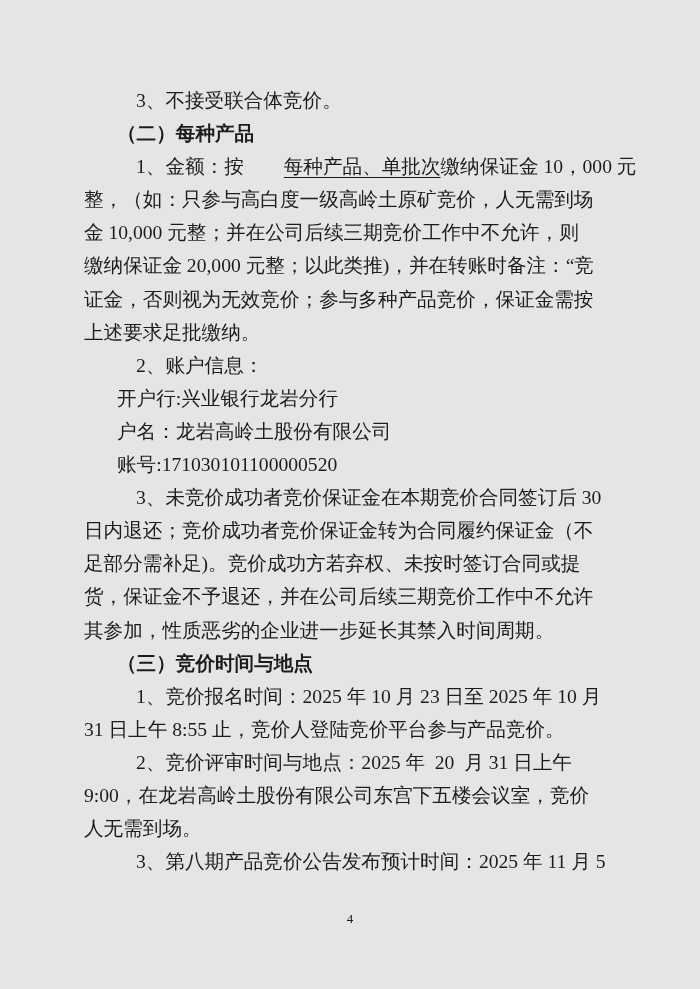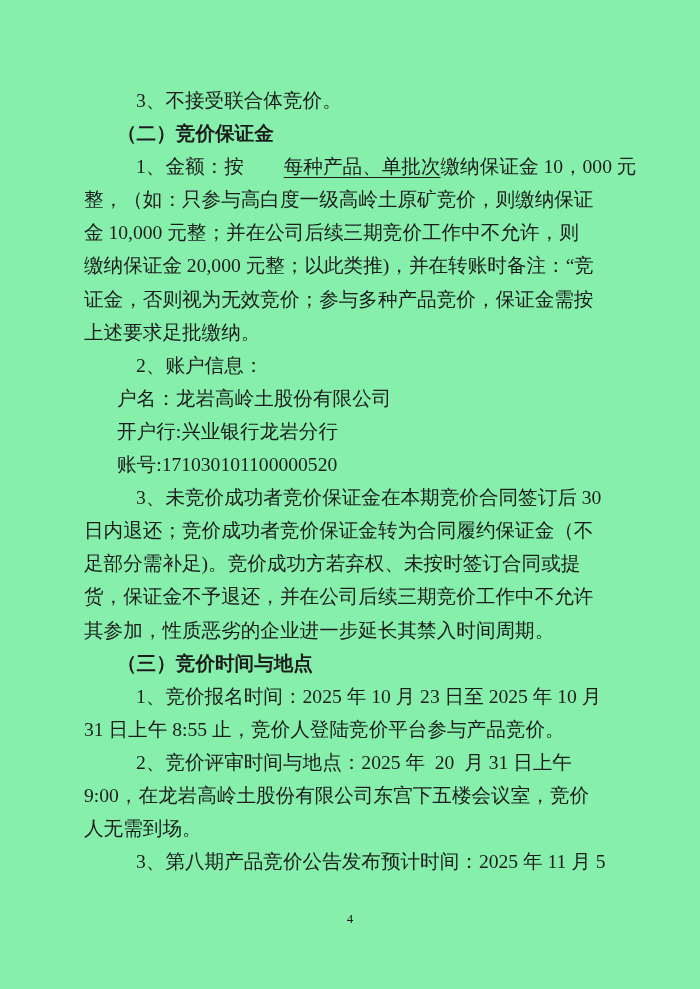--- a/index.html
+++ b/index.html
@@ -41,33 +41,33 @@
     left:0;
     width:700px;
     text-align:center;
     font-size:13px;
     color:#1c1c1c;
   }
 </style>
 </head>
 <body>
 
-<div class="page" style="background: #86efac; color: rgb(28, 28, 28);">
+<div class="page" style="background: #e5e5e5; color: rgb(28, 28, 28);">
   <div class="content" id="doc-lines">
       <div class="line indent-num"><span>3、不接受联合体竞价。</span></div>
-      <div class="line indent-two bold"><span>（二）竞价保证金</span></div>
+      <div class="line indent-two bold"><span>（二）每种产品</span></div>
       <div class="line indent-num"><span>1、金额：按</span><span class="run-u">每种产品、单批次</span><span>缴纳保证金 10，000 元</span></div>
-      <div class="line"><span>整，（如：只参与高白度一级高岭土原矿竞价，则缴纳保证</span></div>
+      <div class="line"><span>整，（如：只参与高白度一级高岭土原矿竞价，人无需到场</span></div>
       <div class="line"><span>金 10,000 元整；并在公司后续三期竞价工作中不允许，则</span></div>
       <div class="line"><span>缴纳保证金 20,000 元整；以此类推)，并在转账时备注：“竞</span></div>
       <div class="line"><span>证金，否则视为无效竞价；参与多种产品竞价，保证金需按</span></div>
       <div class="line"><span>上述要求足批缴纳。</span></div>
       <div class="line indent-num"><span>2、账户信息：</span></div>
+      <div class="line indent-two"><span>开户行:兴业银行龙岩分行</span></div>
       <div class="line indent-two"><span>户名：龙岩高岭土股份有限公司</span></div>
-      <div class="line indent-two"><span>开户行:兴业银行龙岩分行</span></div>
       <div class="line indent-two"><span>账号:171030101100000520</span></div>
       <div class="line indent-num"><span>3、未竞价成功者竞价保证金在本期竞价合同签订后 30</span></div>
       <div class="line"><span>日内退还；竞价成功者竞价保证金转为合同履约保证金（不</span></div>
       <div class="line"><span>足部分需补足)。竞价成功方若弃权、未按时签订合同或提</span></div>
       <div class="line"><span>货，保证金不予退还，并在公司后续三期竞价工作中不允许</span></div>
       <div class="line"><span>其参加，性质恶劣的企业进一步延长其禁入时间周期。</span></div>
       <div class="line indent-two bold"><span>（三）竞价时间与地点</span></div>
       <div class="line indent-num"><span>1、竞价报名时间：2025 年 10 月 23 日至 2025 年 10 月</span></div>
       <div class="line"><span>31 日上午 8:55 止，竞价人登陆竞价平台参与产品竞价。</span></div>
       <div class="line indent-num"><span>2、竞价评审时间与地点：2025 年  20  月 31 日上午</span></div>

